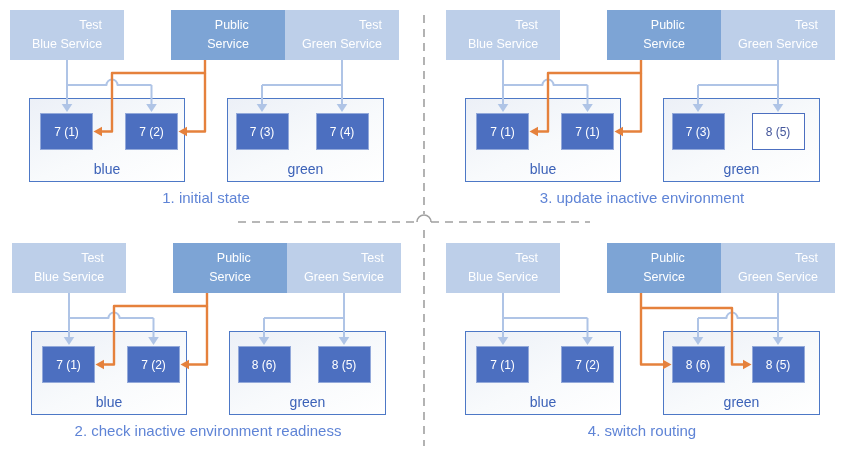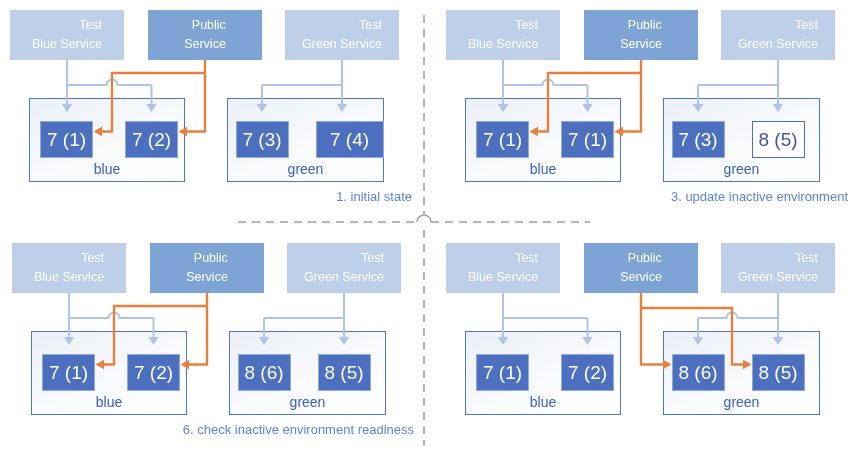--- a/index.html
+++ b/index.html
@@ -5,63 +5,63 @@
   html,body{margin:0;padding:0;background:#ffffff;}
   body{width:848px;height:456px;overflow:hidden;}
   #app{position:relative;width:848px;height:456px;font-family:"Liberation Sans",sans-serif;background:#ffffff;}
   .panel{position:absolute;width:424px;height:228px;}
   .service{
     position:absolute;display:flex;align-items:center;justify-content:center;
     text-align:right;white-space:pre-line;font-size:12.5px;line-height:1.5;
     color:#ffffff;
   }
   .service.light{background:var(--service-light);}
-  .service.dark{background:var(--service-dark);}
+  .service.dark{background:var(--service-dark);margin-left:23px;}
   .env{
     position:absolute;
     border:1.2px solid var(--env-border);
     background:linear-gradient(155deg,#ecf0f7 0%,#f8fafc 55%,#ffffff 100%);
     box-sizing:border-box;
     padding-left:25px;
   }
   .env-label{
     position:absolute;left:0;right:0;bottom:4px;text-align:center;
     font-size:14px;color:var(--env-label);
   }
   .pod{
     position:absolute;display:flex;align-items:center;justify-content:center;
-    font-size:19px;color:#ffffff;background:var(--pod-fill);
-    border:1px solid var(--pod-border);box-sizing:border-box;margin-top:8px;
+    font-size:12px;color:#ffffff;background:var(--pod-fill);
+    border:1px solid var(--pod-border);box-sizing:border-box;
   }
   .pod.outline{
     background:#ffffff;border:1.4px solid var(--pod-outline-border);
     color:var(--pod-outline-text);
   }
   .caption{
-    position:absolute;left:0;width:412px;text-align:right;
-    font-size:13px;color:var(--caption);
+    position:absolute;left:0;width:412px;text-align:center;
+    font-size:15px;color:var(--caption);
   }
   svg.arrows{position:absolute;left:0;top:0;overflow:visible;}
   #divider-svg{position:absolute;left:0;top:0;}
 </style>
 </head>
 <body>
 
 <div id="app">
     <section class="panel" style="left: 0px; top: 0px;">
       <div class="env" style="left: 29px; top: 98px; width: 156px; height: 84px;">
         <div class="env-label">blue</div>
       </div>
       <div class="pod" style="left: 40px; top: 113px; width: 53px; height: 37px;">7 (1)</div>
       <div class="pod" style="left: 125px; top: 113px; width: 53px; height: 37px;">7 (2)</div>
       <div class="env" style="left: 227px; top: 98px; width: 157px; height: 84px;">
         <div class="env-label">green</div>
       </div>
       <div class="pod" style="left: 235.5px; top: 113px; width: 53px; height: 37px;">7 (3)</div>
-      <div class="pod" style="left: 315.5px; top: 113px; width: 68px; height: 37px;">7 (4)</div>
+      <div class="pod" style="left: 315.5px; top: 113px; width: 53px; height: 37px;">7 (4)</div>
       <svg width="424" height="228" class="arrows">
         <path d="M 67 60 V 85" fill="none" stroke="#afc4e6" stroke-width="2" stroke-linejoin="round"></path>
         <path d="M 67 85 H 106.5 A 5.5 5.5 0 0 1 117.5 85 H 151.5" fill="none" stroke="#afc4e6" stroke-width="2" stroke-linejoin="round"></path>
         <path d="M 67 85 V 104.5" fill="none" stroke="#afc4e6" stroke-width="2" stroke-linejoin="round"></path>
         <path d="M 151.5 85 V 104.5" fill="none" stroke="#afc4e6" stroke-width="2" stroke-linejoin="round"></path>
         <polygon points="61.7,104 72.3,104 67,112" fill="#afc4e6"></polygon>
         <polygon points="146.2,104 156.8,104 151.5,112" fill="#afc4e6"></polygon>
         <path d="M 342 60 V 85" fill="none" stroke="#afc4e6" stroke-width="2" stroke-linejoin="round"></path>
         <path d="M 262 85 H 342" fill="none" stroke="#afc4e6" stroke-width="2" stroke-linejoin="round"></path>
         <path d="M 262 85 V 104.5" fill="none" stroke="#afc4e6" stroke-width="2" stroke-linejoin="round"></path>
@@ -146,21 +146,21 @@
         <polygon points="102,126.8 102,136.2 93.5,131.5" fill="#e5813c"></polygon>
         <path d="M 205 73 V 131.5 H 187" fill="none" stroke="#e5813c" stroke-width="2.4" stroke-linejoin="round"></path>
         <polygon points="187,126.8 187,136.2 178.5,131.5" fill="#e5813c"></polygon>
       </svg>
       <div class="service light" style="left: 10px; top: 10px; width: 114px; height: 50px;">Test
 Blue Service</div>
       <div class="service dark" style="left: 148px; top: 10px; width: 114px; height: 50px;">Public
 Service</div>
       <div class="service light" style="left: 285px; top: 10px; width: 114px; height: 50px;">Test
 Green Service</div>
-      <div class="caption" style="top: 189px;">6. check inactive environment readiness</div>
+      <div class="caption" style="top: 189px;">2. check inactive environment readiness</div>
     </section>
     <section class="panel" style="left: 436px; top: 233px;">
       <div class="env" style="left: 29px; top: 98px; width: 156px; height: 84px;">
         <div class="env-label">blue</div>
       </div>
       <div class="pod" style="left: 40px; top: 113px; width: 53px; height: 37px;">7 (1)</div>
       <div class="pod" style="left: 125px; top: 113px; width: 53px; height: 37px;">7 (2)</div>
       <div class="env" style="left: 227px; top: 98px; width: 157px; height: 84px;">
         <div class="env-label">green</div>
       </div>
@@ -183,20 +183,21 @@
         <polygon points="227,126.8 227,136.2 235.5,131.5" fill="#e5813c"></polygon>
         <path d="M 205 75 H 296 V 131.5 H 307" fill="none" stroke="#e5813c" stroke-width="2.4" stroke-linejoin="round"></path>
         <polygon points="307,126.8 307,136.2 315.5,131.5" fill="#e5813c"></polygon>
       </svg>
       <div class="service light" style="left: 10px; top: 10px; width: 114px; height: 50px;">Test
 Blue Service</div>
       <div class="service dark" style="left: 148px; top: 10px; width: 114px; height: 50px;">Public
 Service</div>
       <div class="service light" style="left: 285px; top: 10px; width: 114px; height: 50px;">Test
 Green Service</div>
+      <div class="caption" style="top: 189px;">4. switch routing</div>
     </section>
     <svg width="848" height="456" id="divider-svg">
       <path d="M 424 15 V 214" fill="none" stroke="#a0a0a0" stroke-width="1.6" stroke-linejoin="round" stroke-dasharray="8,6"></path>
       <path d="M 424 230 V 446" fill="none" stroke="#a0a0a0" stroke-width="1.6" stroke-linejoin="round" stroke-dasharray="8,6"></path>
       <path d="M 238 222 H 417" fill="none" stroke="#a0a0a0" stroke-width="1.6" stroke-linejoin="round" stroke-dasharray="8,6"></path>
       <path d="M 431 222 H 590" fill="none" stroke="#a0a0a0" stroke-width="1.6" stroke-linejoin="round" stroke-dasharray="8,6"></path>
       <path d="M 417 222 A 7 7 0 0 1 431 222" fill="none" stroke="#a0a0a0" stroke-width="1.6" stroke-linejoin="round"></path>
     </svg>
   </div>
 

